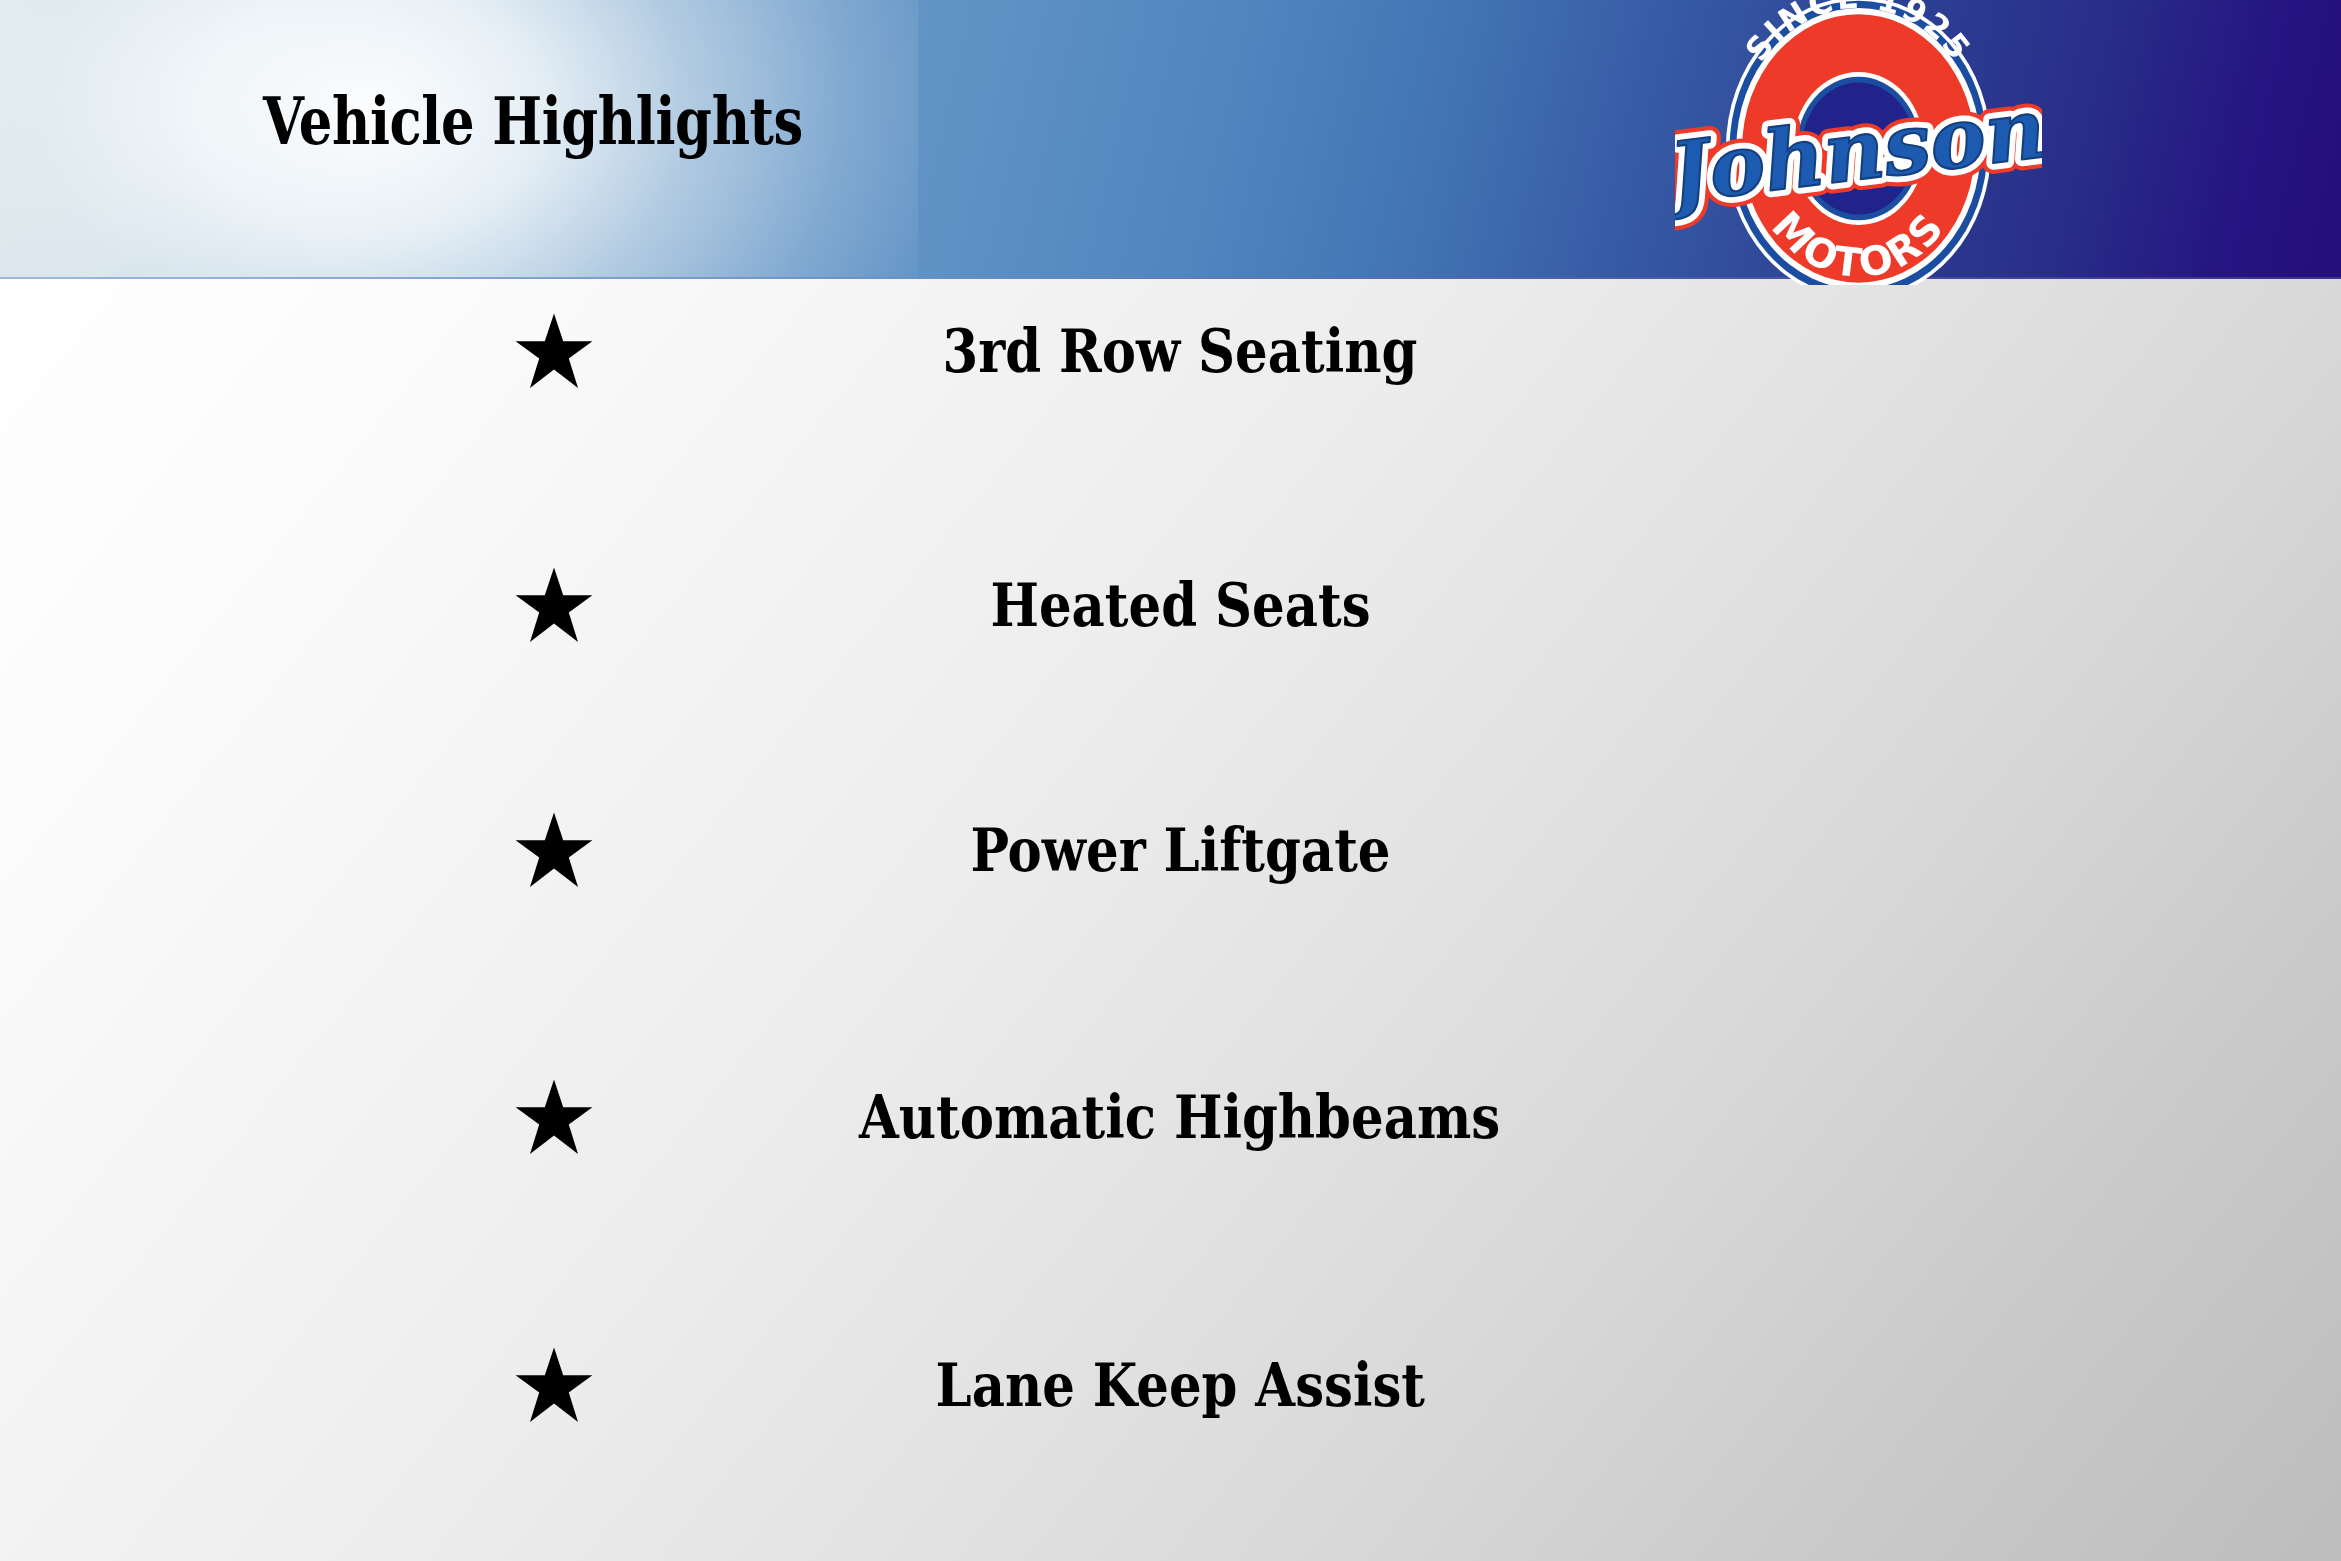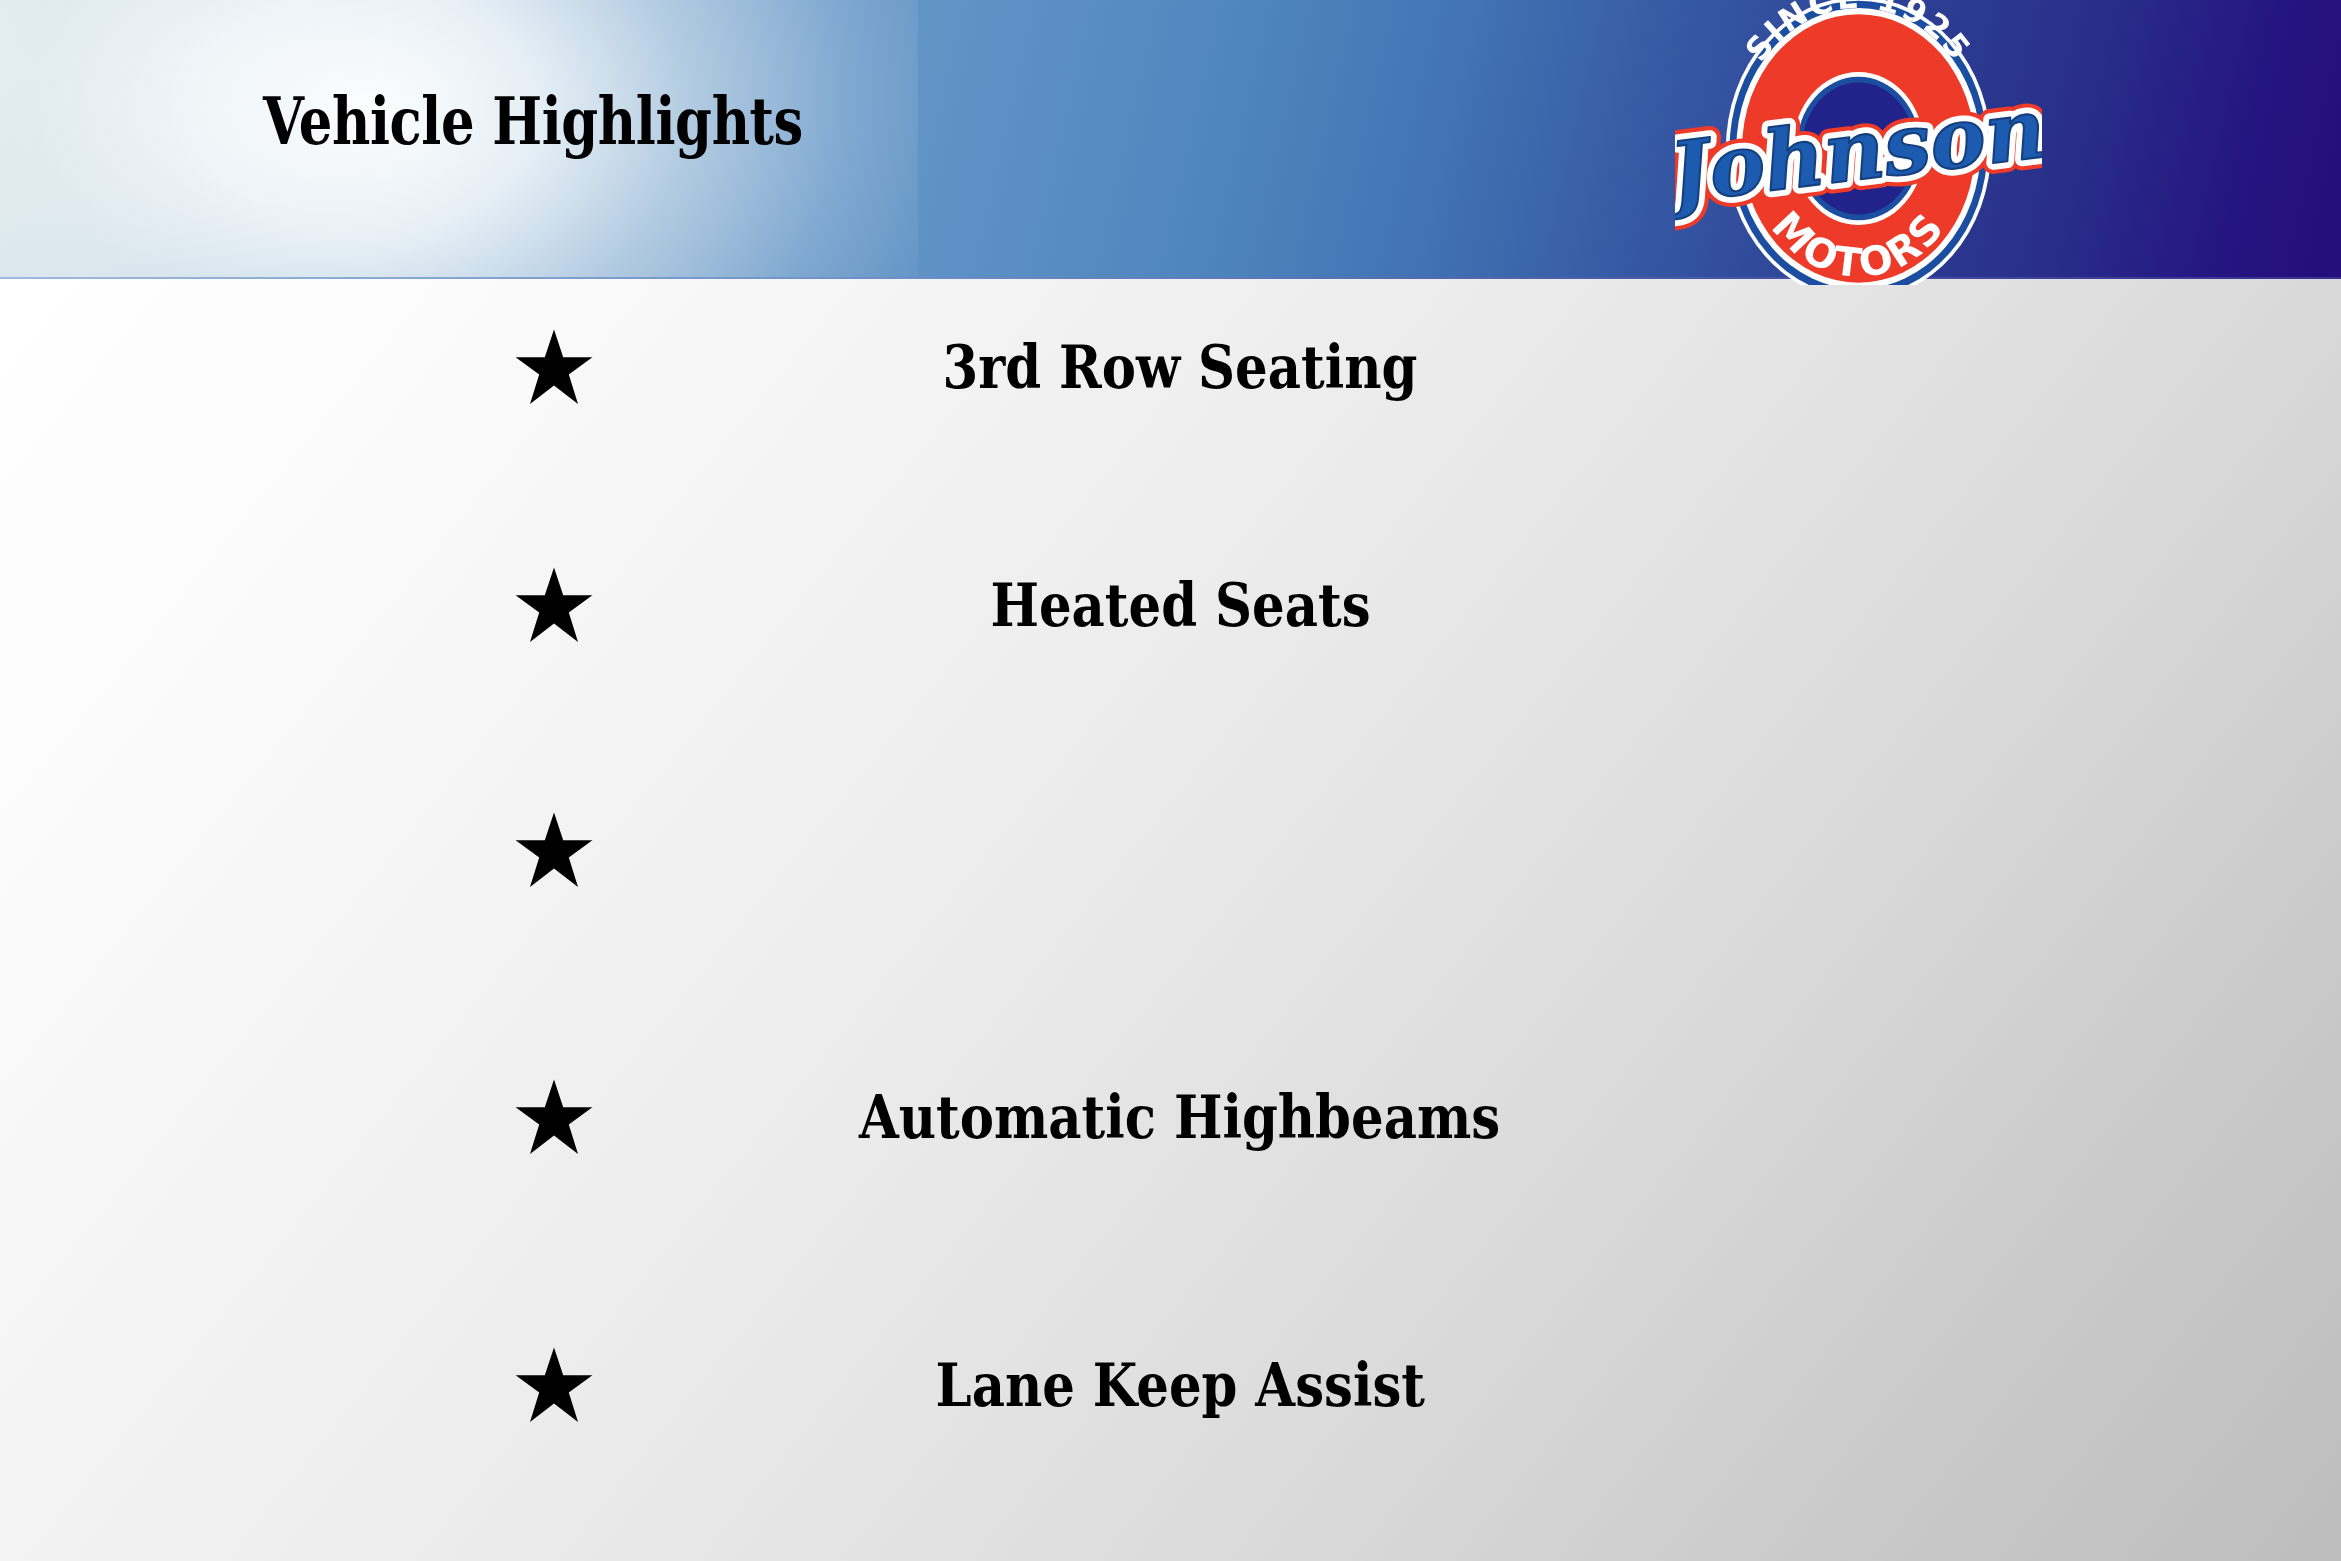--- a/index.html
+++ b/index.html
@@ -158,21 +158,21 @@
     color: #000000;
     white-space: nowrap;
   }
   .hl-label > span {
     display: inline-block;
     transform: scaleX(0.87);
     transform-origin: center center;
   }
 
   
-  #row-0 { top: 26px; }
+  #row-0 { top: 10px; }
   #row-1 { top: 264px; }
   #row-2 { top: 509px; }
   #row-3 { top: 776px; }
   #row-4 { top: 1044px; }
 </style>
 </head>
 <body>
 
 <div id="slide">
 
@@ -245,20 +245,23 @@
           <span>Heated Seats</span>
         </span>
     </div>
 
     <div class="hl-row" id="row-2">
       <span class="hl-star">
         <svg width="80" height="80" viewBox="0 0 100 100" aria-hidden="true">
           <polygon points="50,2 61.5,36.5 98,36.5 68.5,58 80,95 50,72 20,95 31.5,58 2,36.5 38.5,36.5" fill="#000000"></polygon>
         </svg>
       </span>
+      <span class="hl-label">
+          <span>Power Liftgate</span>
+        </span>
     </div>
 
     <div class="hl-row" id="row-4">
       <span class="hl-star">
         <svg width="80" height="80" viewBox="0 0 100 100" aria-hidden="true">
           <polygon points="50,2 61.5,36.5 98,36.5 68.5,58 80,95 50,72 20,95 31.5,58 2,36.5 38.5,36.5" fill="#000000"></polygon>
         </svg>
       </span>
       <span class="hl-label">
           <span>Lane Keep Assist</span>

